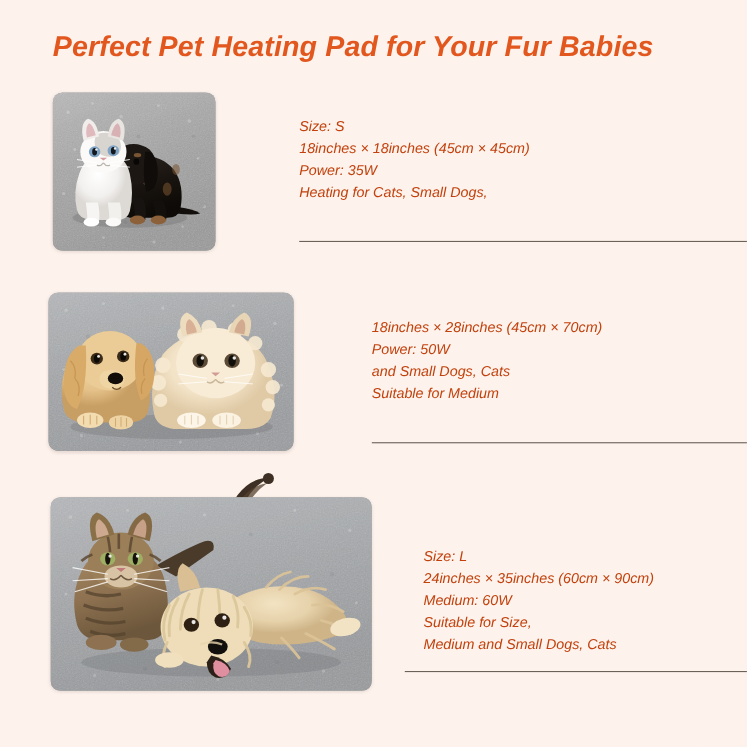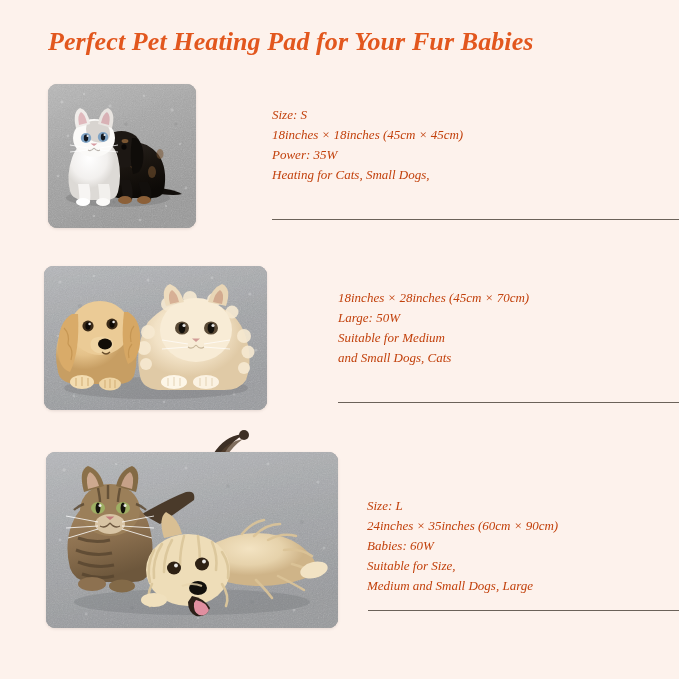--- a/index.html
+++ b/index.html
@@ -13,21 +13,20 @@
     font-family: "Liberation Sans", sans-serif;
     overflow: hidden;
     position: relative;
   }
 
   .page {
     position: relative;
     width: 636px;
     height: 679px;
     background: #fdf2ec;
-    font-family: Liberation Serif, serif;
   }
 
   
   .title {
     position: absolute;
     left: 48px;
     top: 27px;
     font-size: 26px;
     font-weight: bold;
     font-style: italic;
@@ -364,23 +363,23 @@
             <path d="M61 114 l0 8"></path>
               <path d="M66 113 l0 9"></path>
               <path d="M71 114 l0 8"></path>
           </g>
         </g>
       </svg>
     </div>
 
     <div class="spec" style="left:338px; top:288px;">
       <span class="line">18inches × 28inches (45cm × 70cm)</span>
-      <span class="line">Large: 50W</span>
+      <span class="line">Power: 50W</span>
+      <span class="line">and Small Dogs, Cats</span>
       <span class="line">Suitable for Medium</span>
-      <span class="line">and Small Dogs, Cats</span>
     </div>
 
     <div class="divider" style="left:338px; top:402px; width:341px;"></div>
   </div>
 
   <div class="row">
 
     <svg class="tail-layer" width="120" height="80" viewBox="0 0 120 80" style="left:160px; top:420px;">
       <path d="M46 78 q-4 -30 10 -48 q12 -16 30 -16 q-14 6 -22 20 q-10 18 -6 44 z" fill="#3d2f24"></path>
       <path d="M49 78 q-3 -28 10 -44 q10 -13 24 -15 q-10 7 -17 18 q-11 17 -8 41 z" fill="#55412f" opacity="0.75"></path>
@@ -533,24 +532,24 @@
           <path d="M146 144 q12 2 18 12 q-4 10 -14 8 q-8 -4 -8 -14 z" fill="#2b2018"></path>
           <path d="M150 148 q10 2 13 10 q-3 7 -10 5 q-6 -3 -5 -12 z" fill="#e08fa0"></path>
 
           <path d="M136 134 q10 -4 20 0" stroke="#e9d6ae" stroke-width="2" fill="none" opacity="0.8"></path>
 
           <ellipse cx="108" cy="148" rx="13" ry="7" fill="#f0e0bd"></ellipse>
         </g>
       </svg>
     </div>
 
-    <div class="spec" style="left:367px; top:496px;">
+    <div class="spec" style="left:385px; top:496px;">
       <span class="line">Size: L</span>
       <span class="line">24inches × 35inches (60cm × 90cm)</span>
-      <span class="line">Babies: 60W</span>
+      <span class="line">Medium: 60W</span>
       <span class="line">Suitable for Size,</span>
-      <span class="line">Medium and Small Dogs, Large</span>
+      <span class="line">Medium and Small Dogs, Cats</span>
     </div>
 
     <div class="divider" style="left:368px; top:610px; width:311px;"></div>
   </div>
 
 </div>
 
 </body></html>

